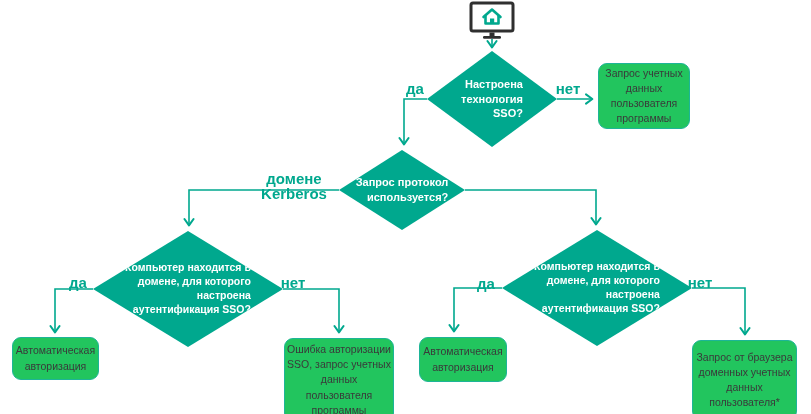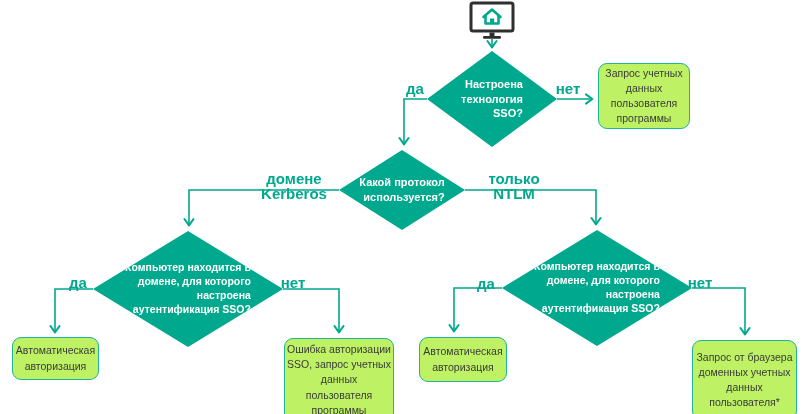--- a/index.html
+++ b/index.html
@@ -18,21 +18,21 @@
     position:absolute;display:flex;align-items:center;justify-content:center;
     background:var(--accent);
     clip-path:polygon(50% 0,100% 50%,50% 100%,0 50%);
     color:#fff;text-align:right;font-weight:600;
     white-space:pre-line;line-height:1.32;
   }
   .d-small{font-size:11px;}
   .d-big{font-size:10.5px;}
   .result{
     position:absolute;display:flex;align-items:center;justify-content:center;
-    background:#bef264;border:1.5px solid var(--box-border);border-radius:9px;
+    background:#22c55e;border:1.5px solid var(--box-border);border-radius:9px;
     color:var(--text-dark);text-align:center;font-size:10.5px;
     white-space:pre-line;line-height:1.45;box-sizing:border-box;padding:2px;
   }
   .edge-label{
     position:absolute;color:var(--accent);font-weight:bold;font-size:15px;
     text-align:center;line-height:1;
   }
   .icon-wrap{position:absolute;left:469px;top:1px;width:46px;height:40px;}
 </style>
 </head>
@@ -67,21 +67,21 @@
       <rect x="21" y="17.5" width="4.2" height="5" fill="#00a88e"></rect>
       <rect x="20.5" y="31.5" width="5" height="3.5" fill="#2f2f2f"></rect>
       <rect x="14" y="35" width="18" height="2.8" rx="1.2" fill="#2f2f2f"></rect>
     </svg>
   </div>
 
   <div class="diamond d-small" style="left:427px;top:51px;width:130px;height:96px;">Настроена
 технология
 SSO?</div>
 
-  <div class="diamond d-small" style="left:339px;top:150px;width:126px;height:80px;">Какой протокол
+  <div class="diamond d-small" style="left:339px;top:150px;width:126px;height:80px;">Запрос протокол
 используется?</div>
 
   <div class="diamond d-big" style="left:93px;top:231px;width:190px;height:116px;">Компьютер находится в
 домене, для которого
 настроена
 аутентификация SSO?</div>
 
   <div class="diamond d-big" style="left:502px;top:230px;width:190px;height:116px;">Компьютер находится в
 домене, для которого
 настроена
@@ -107,21 +107,20 @@
 доменных учетных
 данных
 пользователя*</div>
 
   <div class="edge-label" style="left:403px;top:81px;width:24px;">да</div>
 
   <div class="edge-label" style="left:554px;top:81px;width:28px;">нет</div>
 
   <div class="edge-label" style="left:244px;top:171px;width:100px;">домене Kerberos</div>
 
-  <div class="edge-label" style="left:481px;top:171px;width:66px;">только NTLM</div>
 
   <div class="edge-label" style="left:66px;top:275px;width:24px;">да</div>
 
   <div class="edge-label" style="left:279px;top:275px;width:28px;">нет</div>
 
   <div class="edge-label" style="left:474px;top:276px;width:24px;">да</div>
 
   <div class="edge-label" style="left:686px;top:275px;width:28px;">нет</div>
 
 </div>

